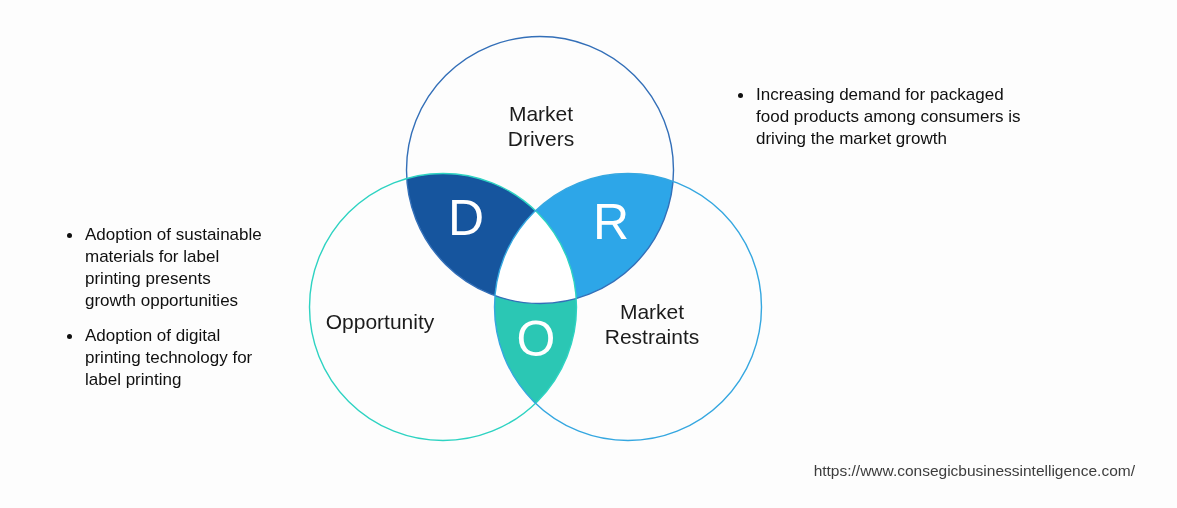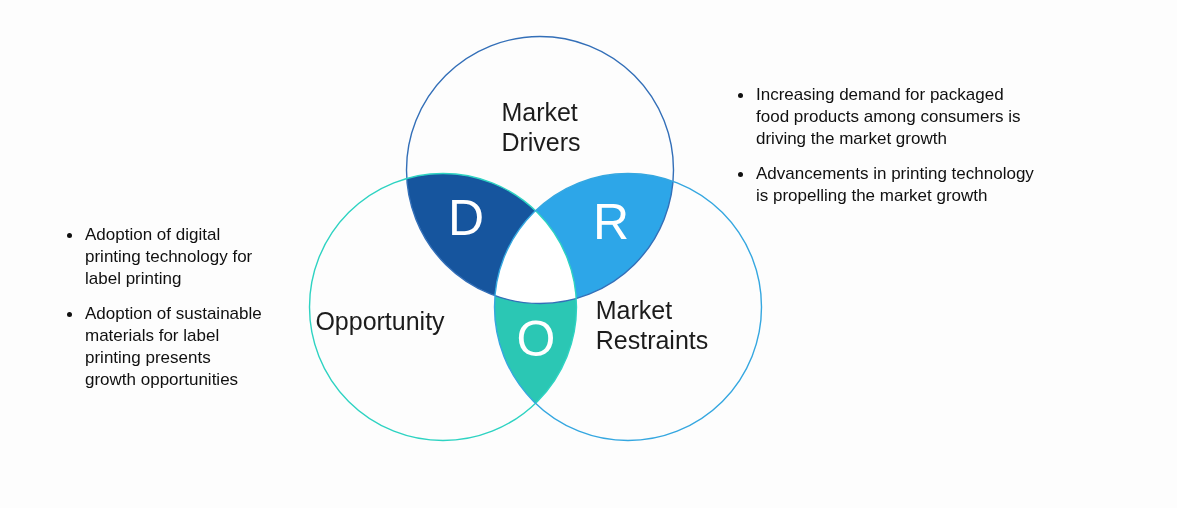--- a/index.html
+++ b/index.html
@@ -10,22 +10,22 @@
     font-family: "Liberation Sans", sans-serif;
     overflow: hidden;
   }
   .stage { position: absolute; inset: 0; }
   svg.venn { position: absolute; left: 0; top: 0; }
 
   .abs { position: absolute; }
 
   .circle-label {
     transform: translate(-50%, -50%);
-    text-align: left;
-    font-size: 25px;
+    text-align: center;
+    font-size: 21px;
     line-height: 1.18;
     color: #1c1c1c;
     white-space: pre-line;
   }
   .lens-letter {
     transform: translate(-50%, -50%);
     color: #ffffff;
     font-size: 50px;
     font-weight: 400;
     line-height: 1;
@@ -101,38 +101,34 @@
 
   <div class="abs lens-letter" style="left:536px; top:339px;">O</div>
 
   <ul class="bullet-list abs" style="left:729px; top:84px; width:380px;">
     <li>
       <span class="dot"></span>
       <span class="bullet-text">Increasing demand for packaged
 food products among consumers is
 driving the market growth</span>
     </li>
-    <li>
-      <span class="dot"></span>
-      <span class="bullet-text">Advancements in printing technology
-is propelling the market growth</span>
-    </li>
   </ul>
 
   <ul class="bullet-list abs" style="left:58px; top:224px; width:250px;">
-    <li>
-      <span class="dot"></span>
-      <span class="bullet-text">Adoption of digital
-printing technology for
-label printing</span>
-    </li>
     <li>
       <span class="dot"></span>
       <span class="bullet-text">Adoption of sustainable
 materials for label
 printing presents
 growth opportunities</span>
     </li>
+    <li>
+      <span class="dot"></span>
+      <span class="bullet-text">Adoption of digital
+printing technology for
+label printing</span>
+    </li>
   </ul>
 
 
+  <div class="abs source-url" style="right:42px; top:462px;">https://www.consegicbusinessintelligence.com/</div>
 
 </div>
 
 </body></html>

